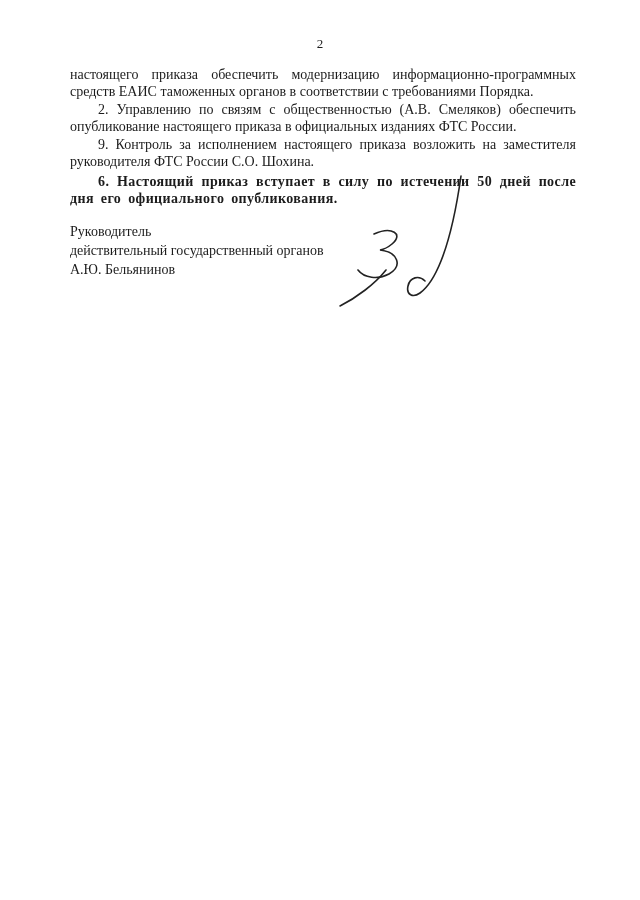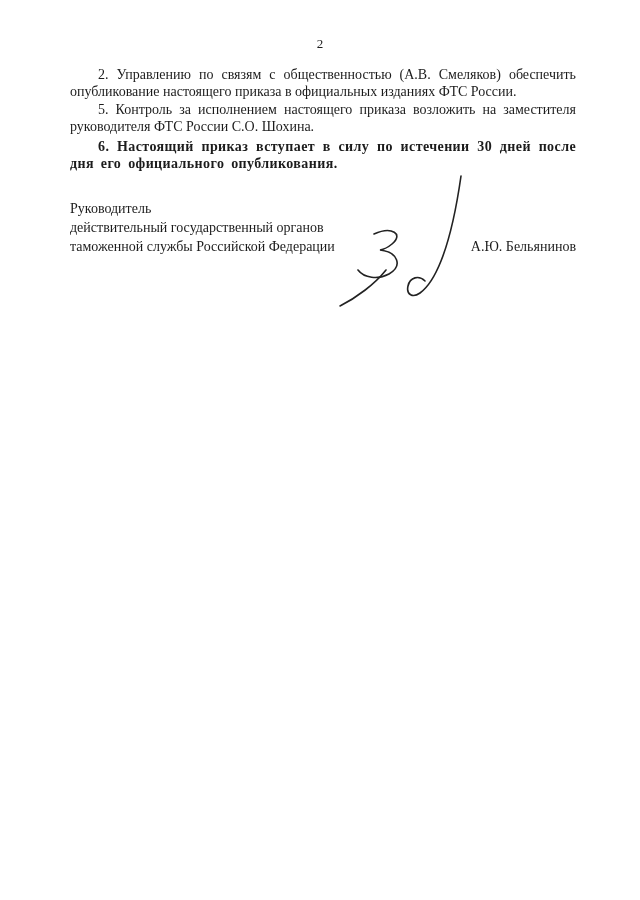--- a/index.html
+++ b/index.html
@@ -40,21 +40,21 @@
   .para.indent {
     text-indent: 28px;
   }
   .para.bold {
     font-weight: bold;
     letter-spacing: 0.4px;
     word-spacing: 3px;
     margin-top: 3px;
   }
   .officials {
-    margin-top: 28px;
+    margin-top: 16px;
   }
   .officials p {
     margin: 0 0 2px 0;
     text-align: left;
   }
   .sig-row {
     display: flex;
     justify-content: space-between;
     align-items: baseline;
     margin-top: 1px;
@@ -76,32 +76,32 @@
 </style>
 </head>
 <body>
 
 <div class="page">
 
   <div class="page-number">2</div>
 
   <div class="content">
 
+    <p class="para">настоящего приказа обеспечить модернизацию информационно-программных средств ЕАИС таможенных органов в соответствии с требованиями Порядка.</p>
 
     <p class="para indent">2. Управлению по связям с общественностью (А.В. Смеляков) обеспечить опубликование настоящего приказа в официальных изданиях ФТС России.</p>
 
-    <p class="para indent">5. Контроль за исполнением настоящего приказа возложить на заместителя руководителя ФТС России С.О. Шохина.</p>
+    <p class="para indent">9. Контроль за исполнением настоящего приказа возложить на заместителя руководителя ФТС России С.О. Шохина.</p>
 
-    <p class="para indent bold">6. Настоящий приказ вступает в силу по истечении 30 дней после дня его официального опубликования.</p>
+    <p class="para indent bold">6. Настоящий приказ вступает в силу по истечении 50 дней после дня его официального опубликования.</p>
 
     <div class="officials">
       <p>Руководитель</p>
       <p>действительный государственный органов</p>
       <div class="sig-row">
-        <span class="left-text">таможенной службы Российской Федерации</span>
         <span class="right-name">А.Ю. Бельянинов</span>
       </div>
     </div>
 
     <svg class="signature-svg" viewBox="0 0 150 140" xmlns="http://www.w3.org/2000/svg">
       <g fill="none" stroke="#222222" stroke-width="1.6" stroke-linecap="round">
 
         <path d="M 133 2
                  C 129 30, 123 62, 113 87
                  C 107 102, 99 114, 92 119

